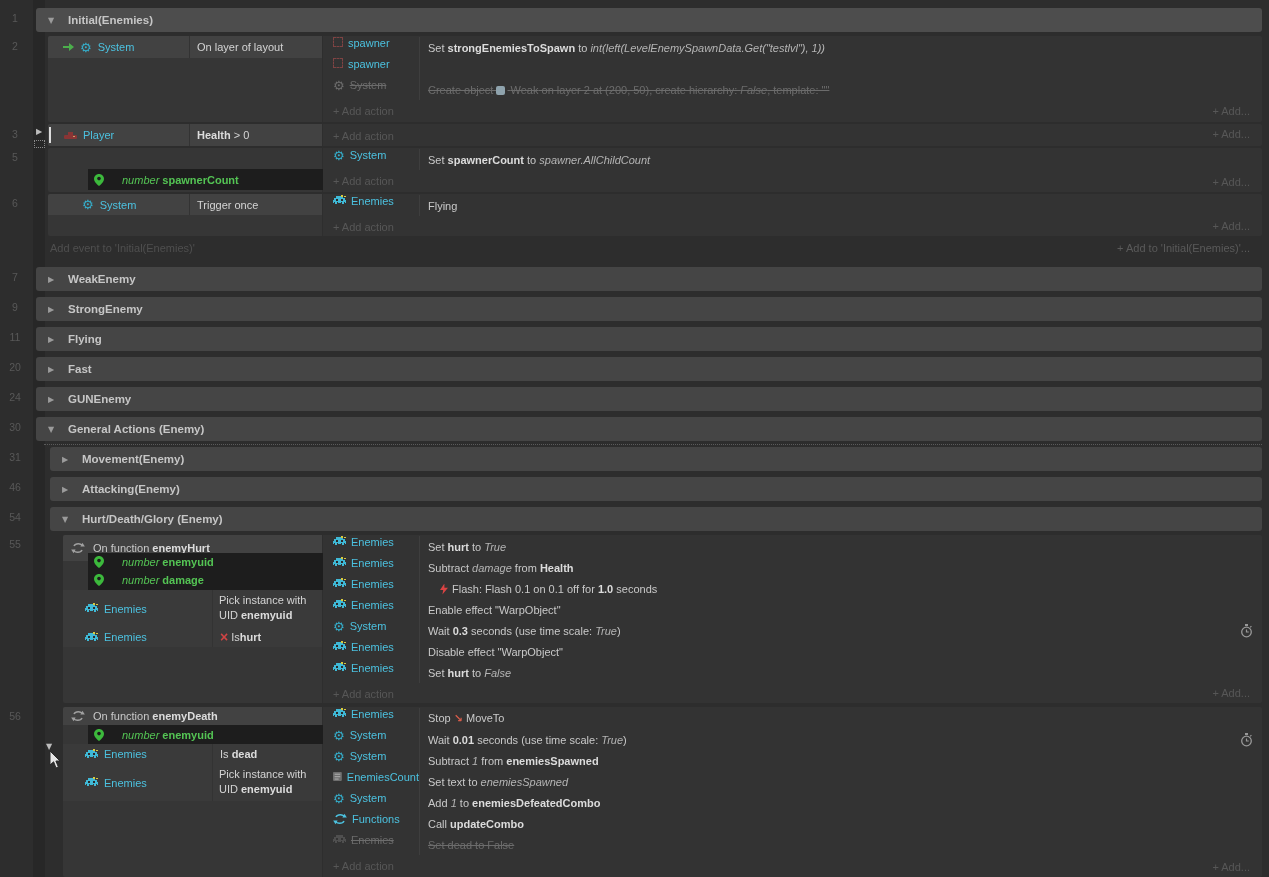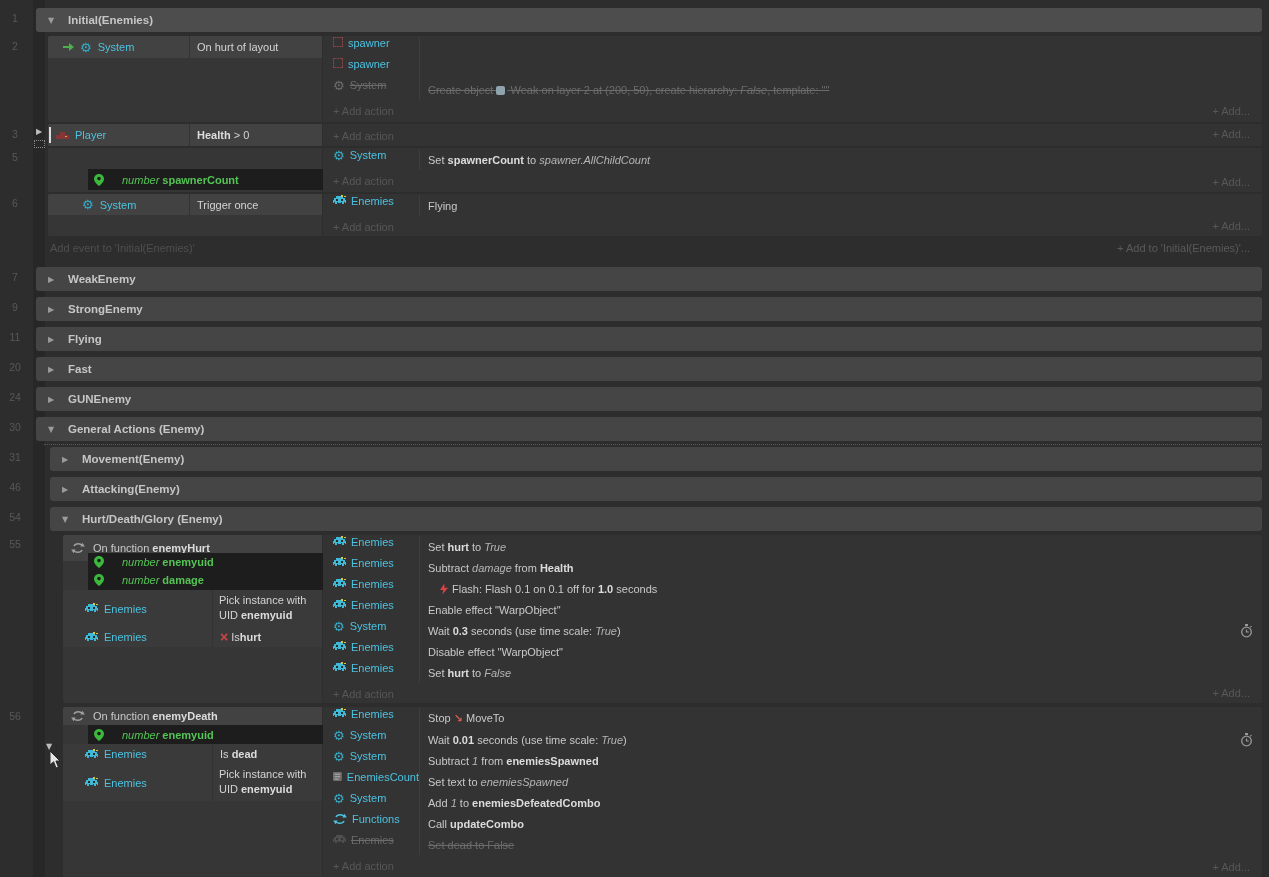--- a/index.html
+++ b/index.html
@@ -96,29 +96,30 @@
   <div class="leftcol" style="width:275px">
     <div class="condrow" style="height:22px">
       <div class="ccobj" style="width:142px;padding-left:15px">
         <svg width="11" height="10" viewBox="0 0 11 10">
             <rect x="0" y="4" width="6" height="2" fill="#4cae4c"></rect>
             <polygon points="6,1 11,5 6,9" fill="#4cae4c"></polygon>
           </svg>
         <span class="gear">⚙</span>
         <span class="objlabel">System</span>
       </div>
-      <div class="cctext">On hurt of layout</div>
+      <div class="cctext">On layer of layout</div>
     </div>
   </div>
   <div class="acts" style="left:275px;width:939px">
     <div class="arow">
       <div class="icocell">
           <span class="spawnicon"></span>
           <span class="objlabel">spawner</span>
         </div>
+      <div class="atext"><span>Set </span><span class="seg-b">strongEnemiesToSpawn</span><span> to </span><span class="seg-i">int(left(LevelEnemySpawnData.Get("testlvl"), 1))</span></div>
     </div>
     <div class="arow">
       <div class="icocell">
           <span class="spawnicon"></span>
           <span class="objlabel">spawner</span>
         </div>
     </div>
     <div class="arow dis">
       <div class="icocell">
           <span class="gear">⚙</span>
@@ -129,21 +130,21 @@
     <div class="arow">
       <span class="addtxt" style="padding-left:10px">+ Add action</span>
     </div>
   </div>
   <div class="addmore" style="bottom:5px">+ Add...</div>
 </div>
 
 <div class="evt" style="left:48px;top:124px;width:1214px;height:22px">
   <div class="leftcol" style="width:275px">
     <div class="condrow" style="height:22px">
-      <div class="ccobj" style="width:142px;padding-left:8px">
+      <div class="ccobj" style="width:142px;padding-left:16px">
         <svg width="13" height="9" viewBox="0 0 13 9">
             <rect x="0" y="4" width="13" height="4" rx="1" fill="#8a3535"></rect>
             <rect x="4" y="1" width="5" height="3" fill="#8a3535"></rect>
             <rect x="9" y="5" width="2" height="1" fill="#c4a06a"></rect>
           </svg>
         <span class="objlabel">Player</span>
       </div>
       <div class="cctext"><span class="seg-b">Health</span><span> &gt; 0</span></div>
     </div>
   </div>

